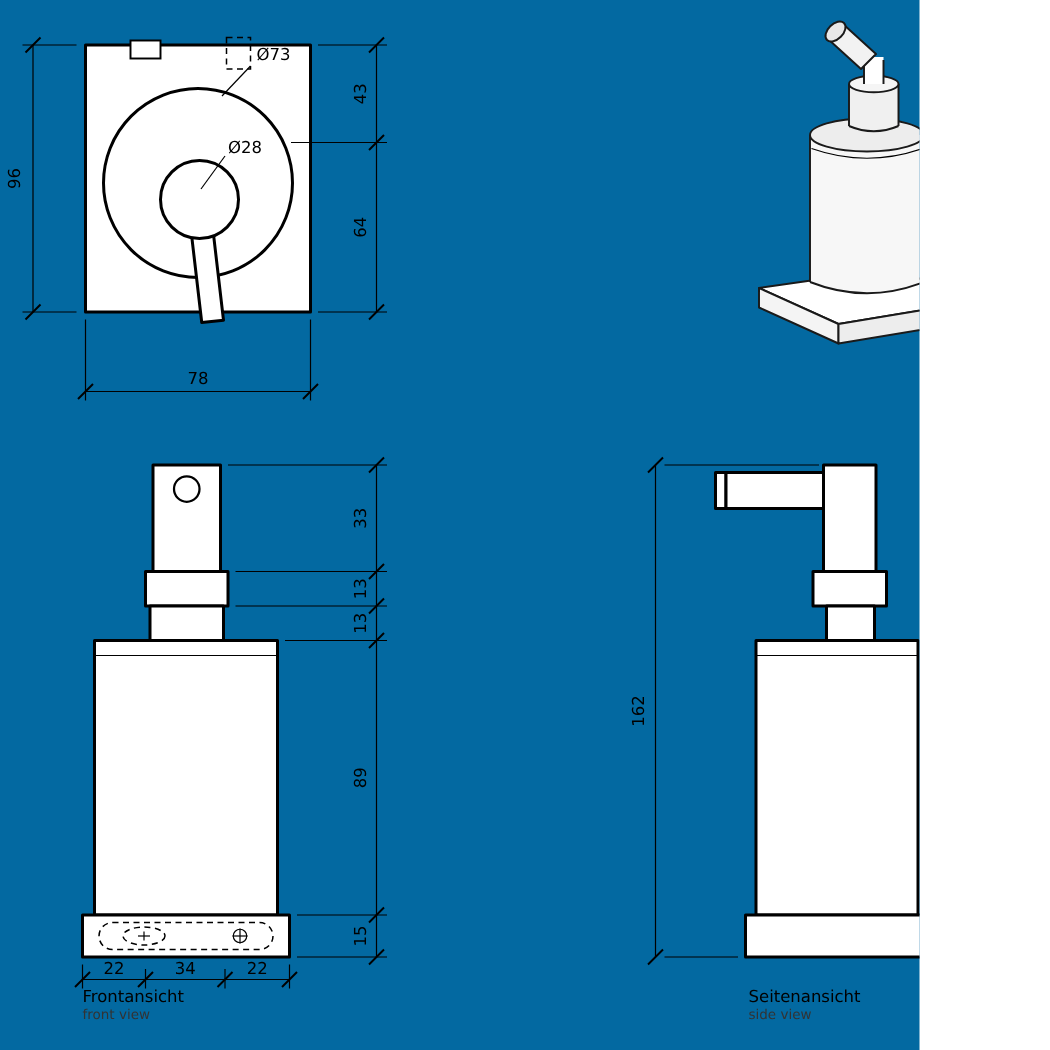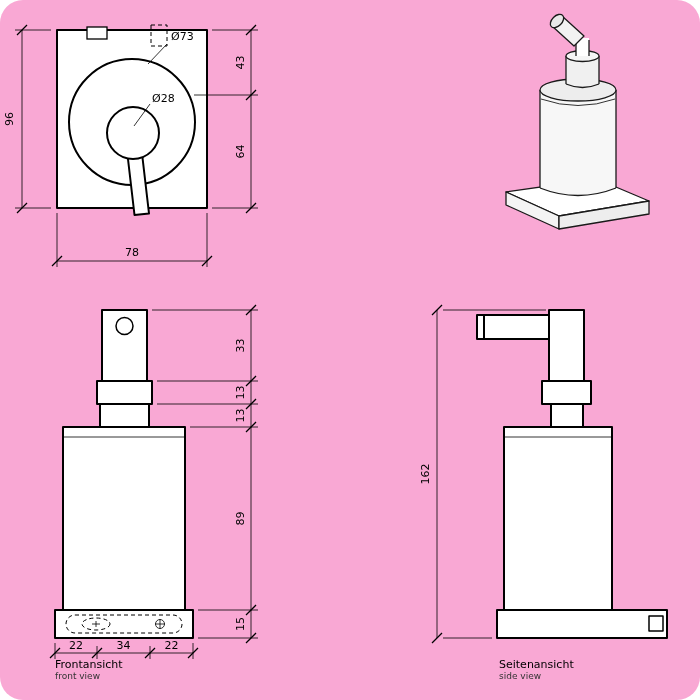--- a/index.html
+++ b/index.html
@@ -1,16 +1,16 @@
 <!DOCTYPE html>
 <html><head>
 <meta charset="utf-8">
 <style>
   html,body { margin:0; padding:0; background:#ffffff; }
-  .canvas { width:700px; height:700px; position:relative; background:#f9a8d4; overflow:hidden;border-radius:23px; }
+  .canvas { width:613px; height:700px; position:relative; background:#0369a1; overflow:hidden; }
   svg { display:block; }
   svg text { font-family:"DejaVu Sans", sans-serif; fill:#000; }
   .dim  { font-size:11px; }
   .ttl  { font-size:11px; }
   .sub  { font-size:9px; fill:#333; }
   .o2   { fill:#ffffff; stroke:#000; stroke-width:2; stroke-linejoin:round; }
   .o15  { fill:#ffffff; stroke:#000; stroke-width:1.5; stroke-linejoin:round; }
   .o1   { fill:#ffffff; stroke:#000; stroke-width:1.3; }
   .dash { fill:none; stroke:#000; stroke-width:1; stroke-dasharray:4 3; }
   .thin { stroke:#000; stroke-width:0.8; fill:none; }

